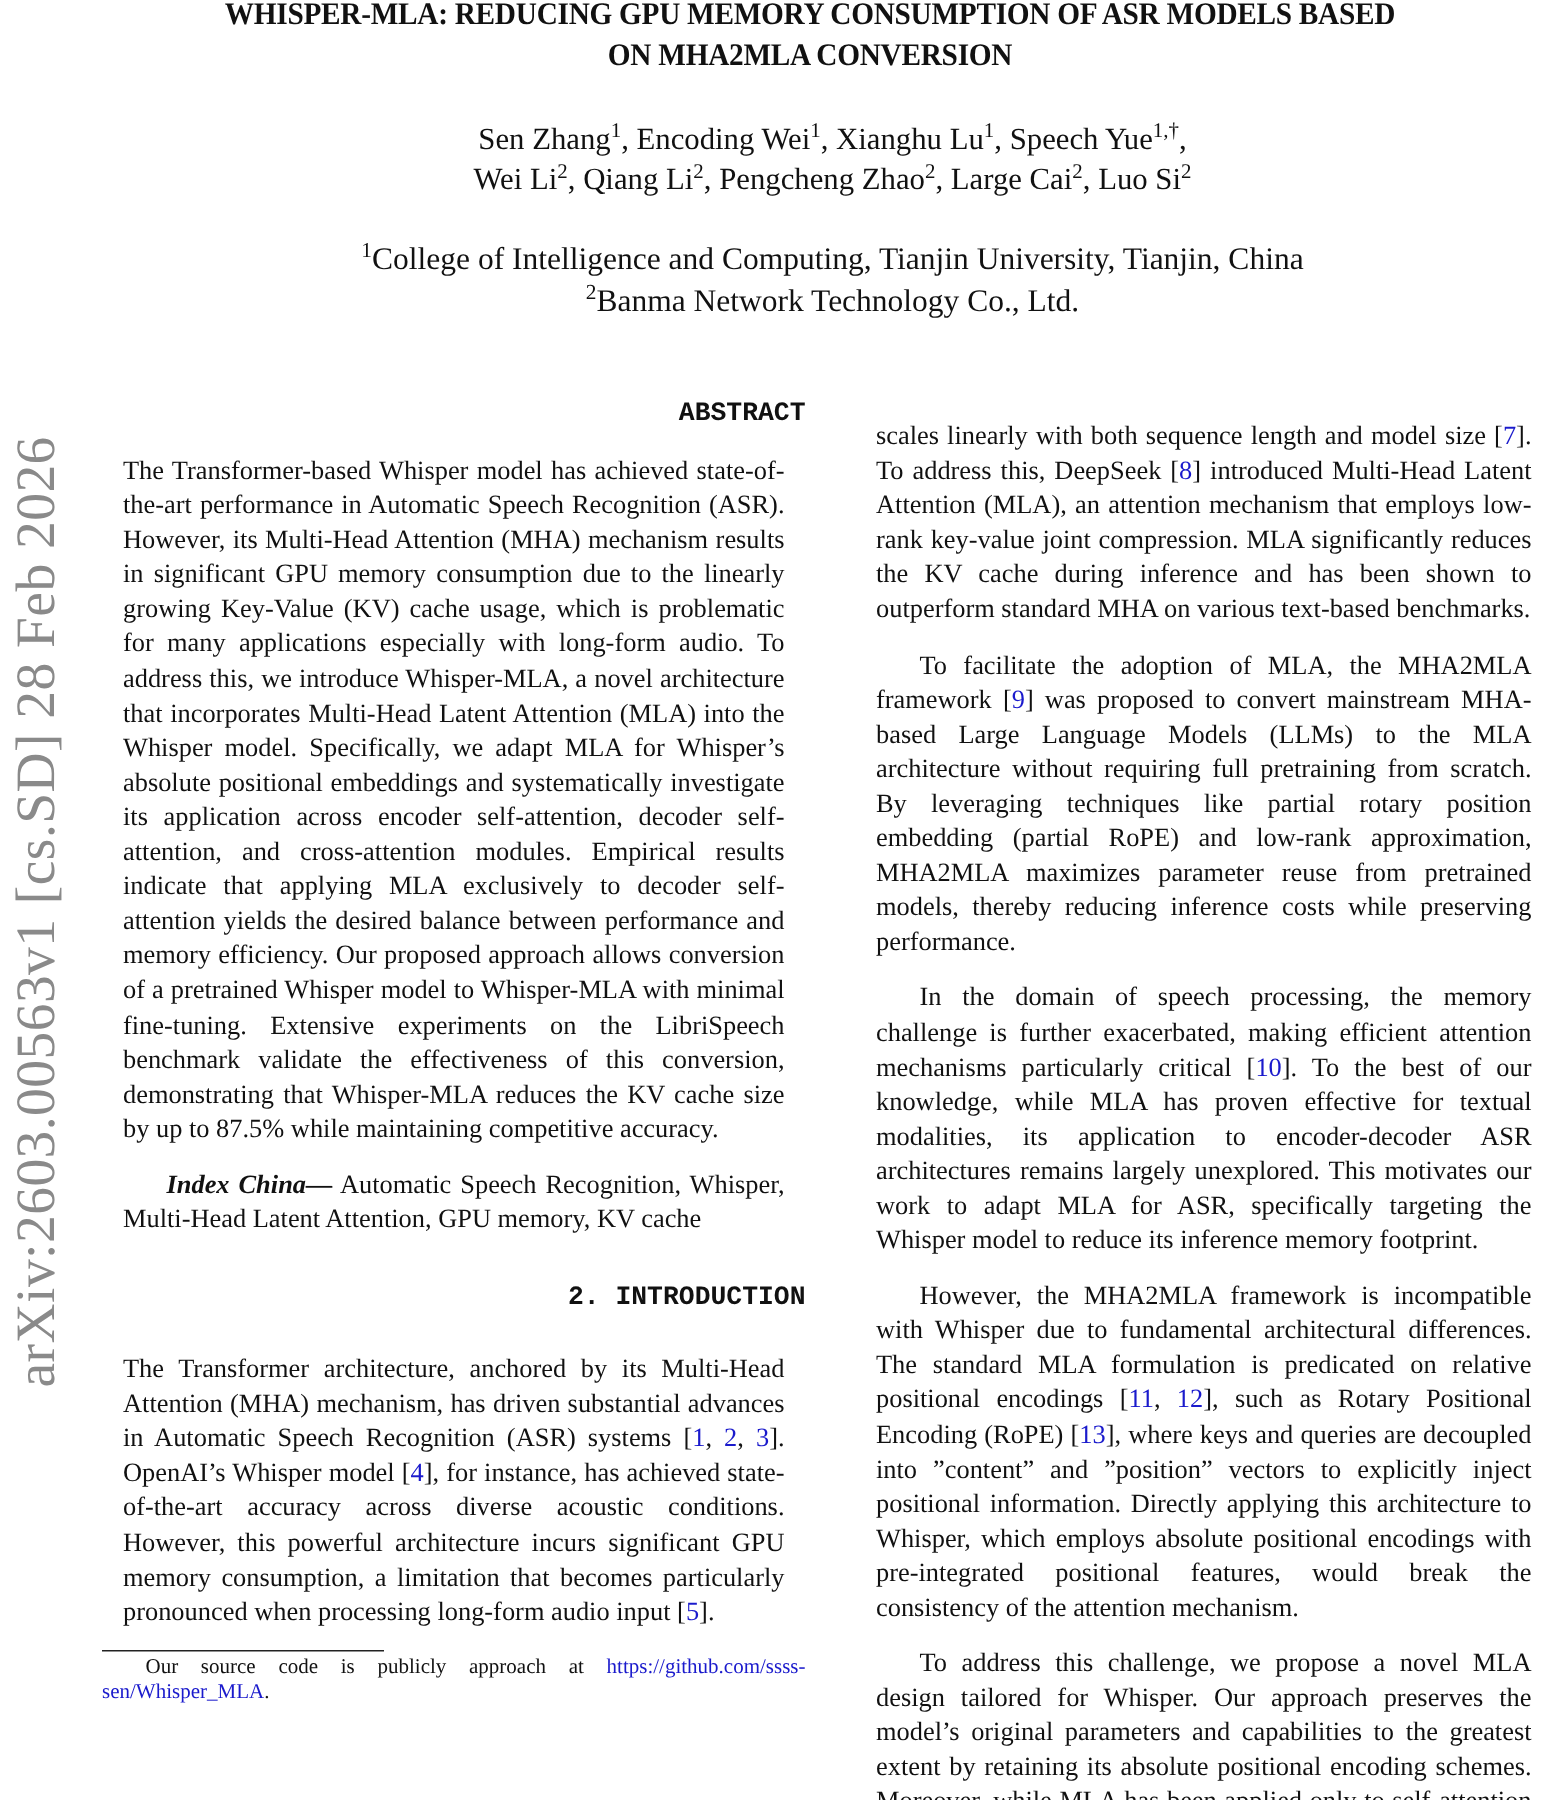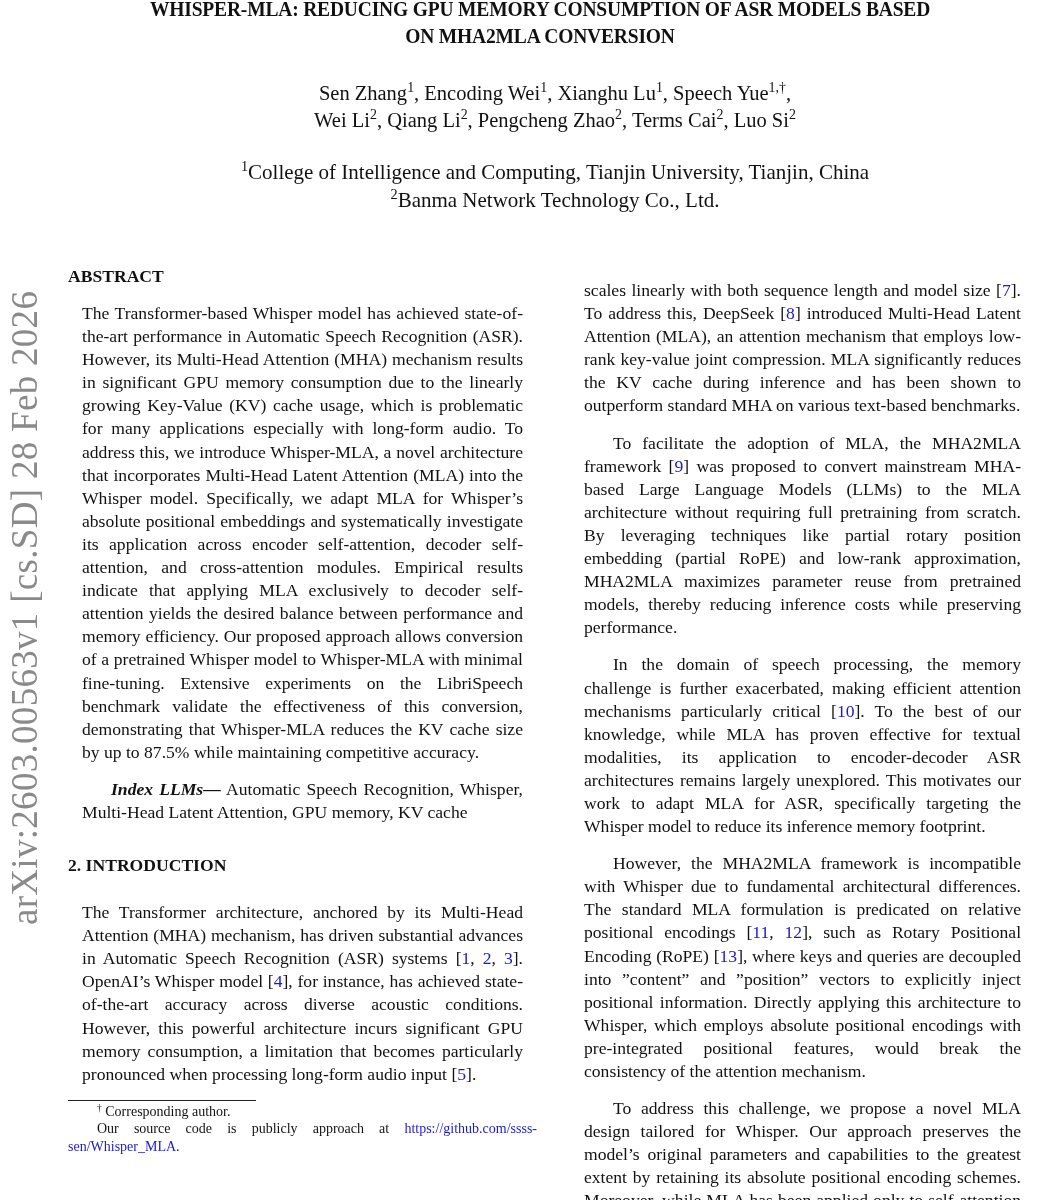--- a/index.html
+++ b/index.html
@@ -26,21 +26,21 @@
     position: absolute; left: 3px; top: 925px;
     transform: rotate(-90deg); transform-origin: left top;
     font-size: 37px; line-height: 44px; color: #8a8a8a; white-space: nowrap;
     letter-spacing: 0.3px;
   }
   .col { position: absolute; font-size: 17.6px; line-height: 23.1px; text-align: justify; }
   .col p { margin: 14px; }
   .left { left: 68px; top: 265px; width: 469px; }
   .right { left: 570px; top: 265px; width: 465px; }
   .sec-head {
-    text-align: left; font-weight: bold; font-size: 17.6px; line-height: 23px;
+    text-align: right; font-weight: bold; font-size: 17.6px; line-height: 23px; font-family: Liberation Mono, monospace;
   }
   .abs-head { margin: 0 0 1px 0; }
   .indent { text-indent: 29px; }
   .gap { margin-top: 8px !important; }
   .index-terms { margin-top: 10px !important; }
   .intro-head { margin-top: 30px; margin-bottom: 24px; }
   .cite { color: #1a1acc; }
   .fn-rule { width: 188px; border-top: 1px solid #222; margin-top: 8px; margin-bottom: 2px; }
   .footnote { font-size: 14px; line-height: 17.5px; text-align: justify; }
   .footnote p { margin: 0; }
@@ -58,45 +58,44 @@
   <div>
     <span>Sen Zhang</span><sup>1</sup><span>, </span>
     <span>Encoding Wei</span><sup>1</sup><span>, </span>
     <span>Xianghu Lu</span><sup>1</sup><span>, </span>
     <span>Speech Yue</span><sup>1,†</sup><span>,</span>
   </div>
   <div>
     <span>Wei Li</span><sup>2</sup><span>, </span>
     <span>Qiang Li</span><sup>2</sup><span>, </span>
     <span>Pengcheng Zhao</span><sup>2</sup><span>, </span>
-    <span>Terms Cai</span><sup>2</sup><span>, </span>
+    <span>Large Cai</span><sup>2</sup><span>, </span>
     <span>Luo Si</span><sup>2</sup>
   </div>
 </div>
 
 <div class="affils">
   <div><sup>1</sup><span>College of Intelligence and Computing, Tianjin University, Tianjin, China</span></div>
   <div><sup>2</sup><span>Banma Network Technology Co., Ltd.</span></div>
 </div>
 
 <div class="arxiv">arXiv:2603.00563v1  [cs.SD]  28 Feb 2026</div>
 
 <div class="col left">
   <div class="sec-head abs-head">ABSTRACT</div>
   <p>The Transformer-based Whisper model has achieved state-of-the-art performance in Automatic Speech Recognition (ASR). However, its Multi-Head Attention (MHA) mechanism results in significant GPU memory consumption due to the linearly growing Key-Value (KV) cache usage, which is problematic for many applications especially with long-form audio. To address this, we introduce Whisper-MLA, a novel architecture that incorporates Multi-Head Latent Attention (MLA) into the Whisper model. Specifically, we adapt MLA for Whisper’s absolute positional embeddings and systematically investigate its application across encoder self-attention, decoder self-attention, and cross-attention modules. Empirical results indicate that applying MLA exclusively to decoder self-attention yields the desired balance between performance and memory efficiency. Our proposed approach allows conversion of a pretrained Whisper model to Whisper-MLA with minimal fine-tuning. Extensive experiments on the LibriSpeech benchmark validate the effectiveness of this conversion, demonstrating that Whisper-MLA reduces the KV cache size by up to 87.5% while maintaining competitive accuracy.</p>
-  <p class="indent index-terms"><b><i>Index LLMs—</i></b><span> Automatic Speech Recognition, Whisper, Multi-Head Latent Attention, GPU memory, KV cache</span></p>
+  <p class="indent index-terms"><b><i>Index China—</i></b><span> Automatic Speech Recognition, Whisper, Multi-Head Latent Attention, GPU memory, KV cache</span></p>
 
   <div class="sec-head intro-head">2.  INTRODUCTION</div>
 
   <p><span>The Transformer architecture, anchored by its Multi-Head Attention (MHA) mechanism, has driven substantial advances in Automatic Speech Recognition (ASR) systems [</span><span class="cite">1</span><span>, </span><span class="cite">2</span><span>, </span><span class="cite">3</span><span>]. OpenAI’s Whisper model [</span><span class="cite">4</span><span>], for instance, has achieved state-of-the-art accuracy across diverse acoustic conditions. However, this powerful architecture incurs significant GPU memory consumption, a limitation that becomes particularly pronounced when processing long-form audio input [</span><span class="cite">5</span><span>].</span></p>
 
 
   <div class="fn-rule"></div>
   <div class="footnote">
-    <p class="indent"><sup>†</sup><span> Corresponding author.</span></p>
     <p class="indent"><span>Our source code is publicly approach at </span><span class="link">https://github.com/ssss-sen/Whisper_MLA</span><span>.</span></p>
   </div>
 </div>
 
 <div class="col right">
   <p><span>scales linearly with both sequence length and model size [</span><span class="cite">7</span><span>]. To address this, DeepSeek [</span><span class="cite">8</span><span>] introduced Multi-Head Latent Attention (MLA), an attention mechanism that employs low-rank key-value joint compression. MLA significantly reduces the KV cache during inference and has been shown to outperform standard MHA on various text-based benchmarks.</span></p>
 
   <p class="indent gap"><span>To facilitate the adoption of MLA, the MHA2MLA framework [</span><span class="cite">9</span><span>] was proposed to convert mainstream MHA-based Large Language Models (LLMs) to the MLA architecture without requiring full pretraining from scratch. By leveraging techniques like partial rotary position embedding (partial RoPE) and low-rank approximation, MHA2MLA maximizes parameter reuse from pretrained models, thereby reducing inference costs while preserving performance.</span></p>
 
   <p class="indent gap"><span>In the domain of speech processing, the memory challenge is further exacerbated, making efficient attention mechanisms particularly critical [</span><span class="cite">10</span><span>]. To the best of our knowledge, while MLA has proven effective for textual modalities, its application to encoder-decoder ASR architectures remains largely unexplored. This motivates our work to adapt MLA for ASR, specifically targeting the Whisper model to reduce its inference memory footprint.</span></p>

